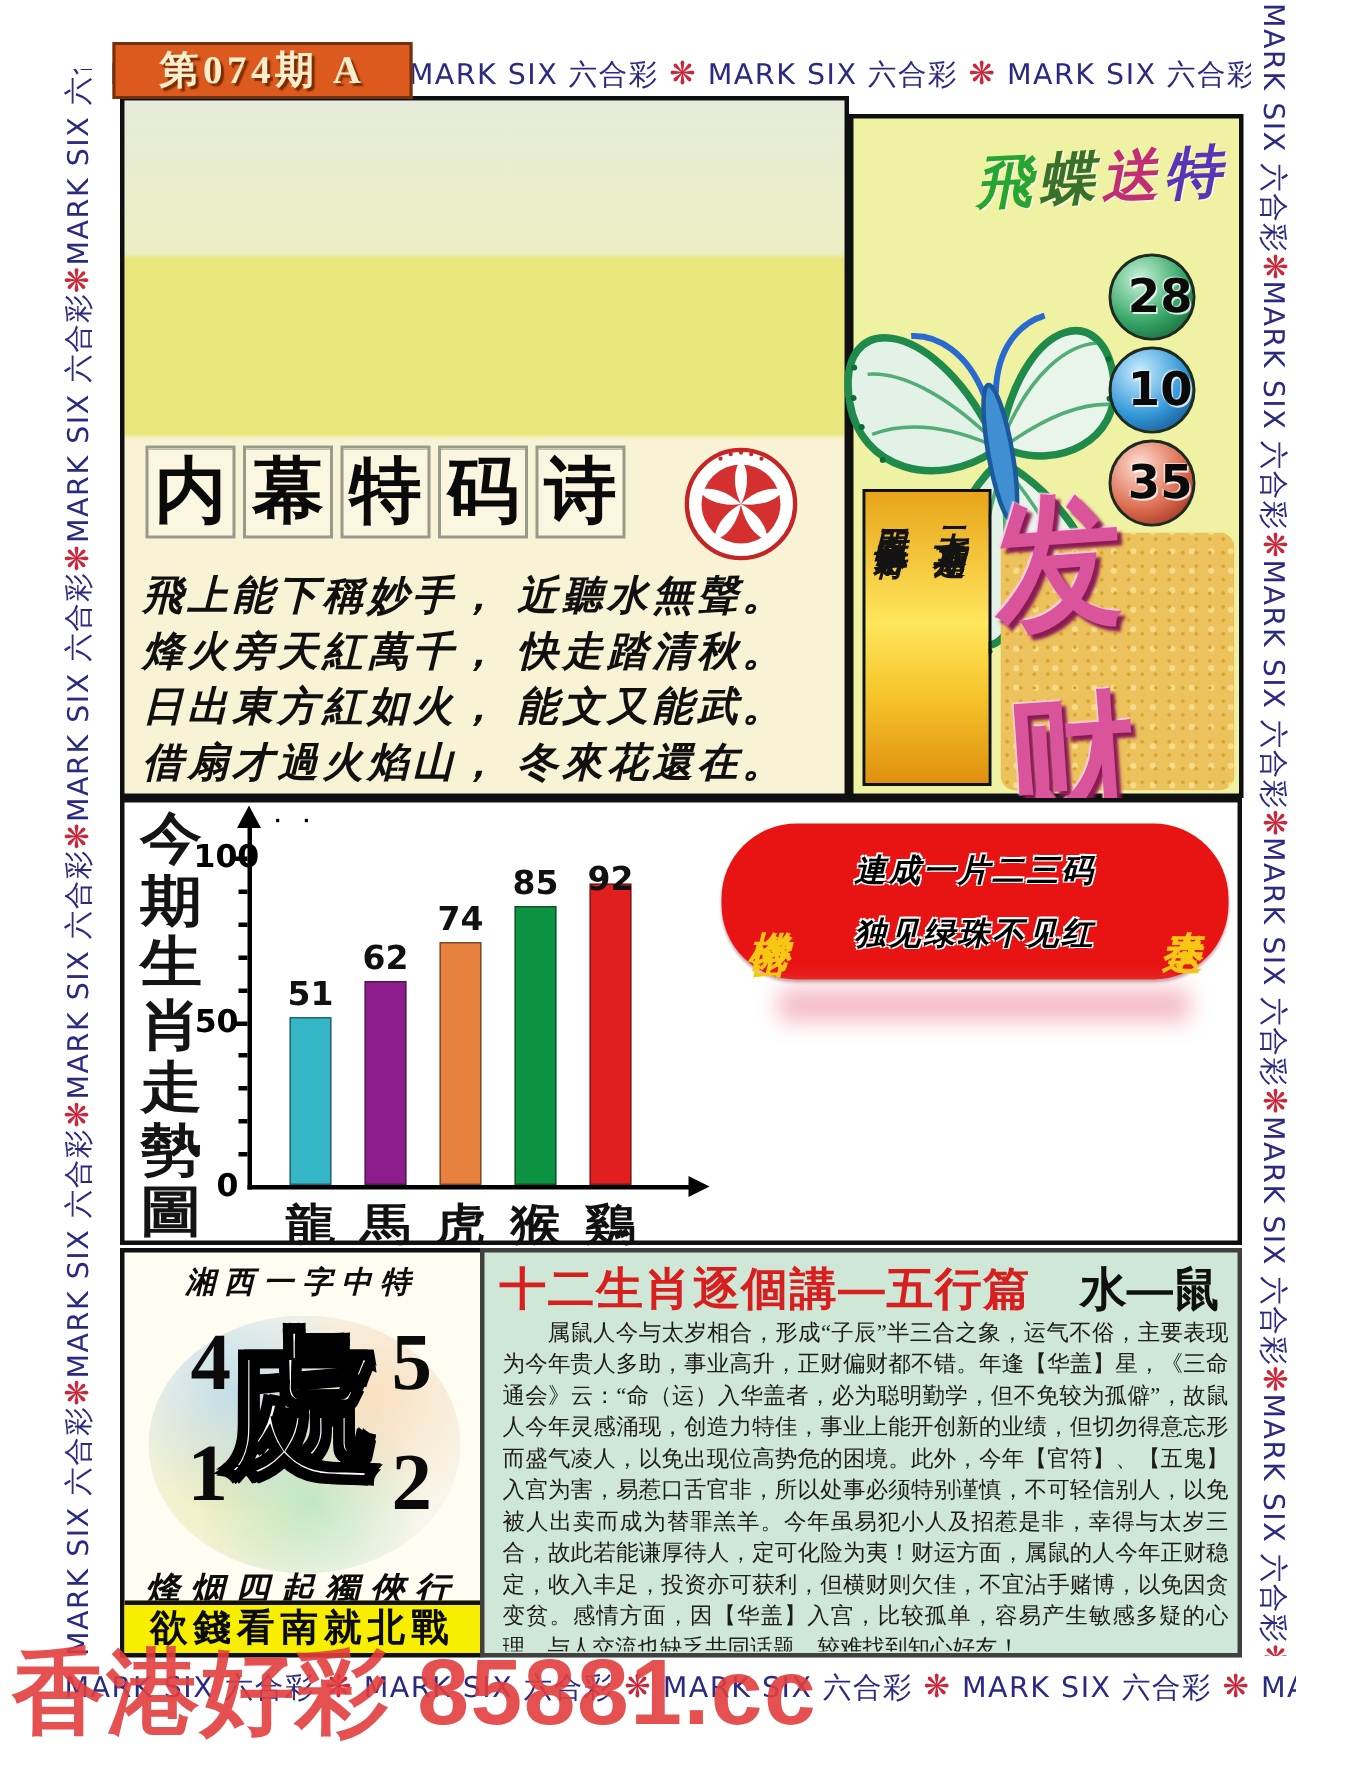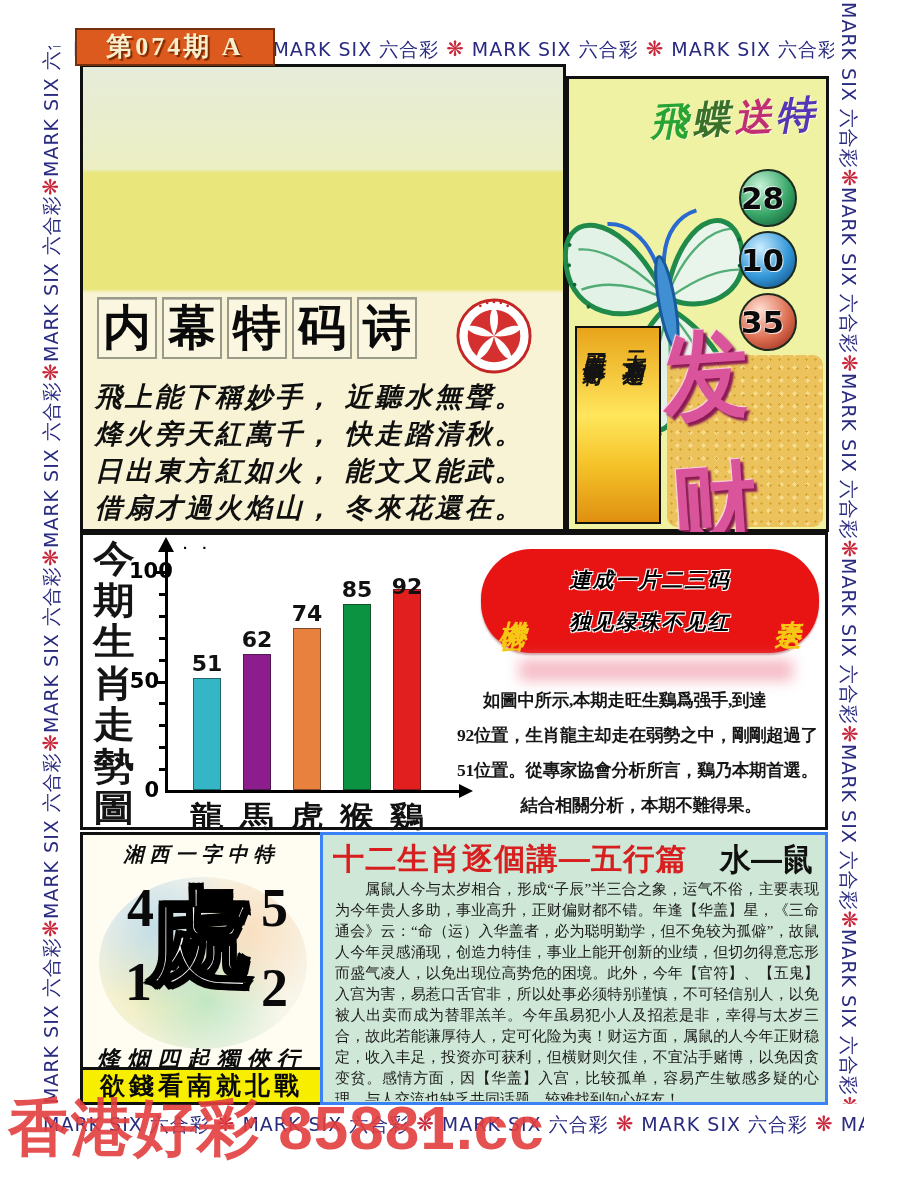--- a/index.html
+++ b/index.html
@@ -45,21 +45,21 @@
 
   
   #box-right{position:absolute;left:566px;top:76px;width:263px;height:456px;
     border:3px solid #101010;background:#eef2a2}
   #fly-title{position:absolute;right:8px;top:14px;transform:rotate(-3deg);white-space:nowrap;
     font-family:"Liberation Serif",serif;font-weight:bold;font-style:italic;font-size:38px;letter-spacing:4px}
   #fly-title span{text-shadow:1px 1px 0 rgba(255,255,255,.6)}
   #butterfly{position:absolute;left:-8px;top:58px;width:210px;height:320px;transform:rotate(-10deg)}
   #balls{position:absolute;left:170px;top:90px;width:60px}
   .ball{position:relative;width:58px;height:58px;border-radius:50%;border:2px solid #1c2a20;
-    margin-bottom:4px;text-align:left}
+    margin-bottom:4px;text-align:right}
   .ball span{font-size:31px;font-weight:bold;line-height:54px;color:#0a0a0a;
     font-family:"DejaVu Sans",sans-serif;text-shadow:1px 1px 0 rgba(255,255,255,.8),-1px -1px 0 rgba(255,255,255,.6)}
   #gold-box{position:absolute;left:6px;top:247px;width:86px;height:198px;border:2px solid #101010;
     background:linear-gradient(180deg,#e8a41a 0%,#ffe65c 45%,#f5c42a 70%,#e09010 100%);
     writing-mode:vertical-rl;text-orientation:upright;padding:8px 6px;
     font-family:"Liberation Serif",serif;font-weight:bold;font-size:21px;color:#141414}
   #gold-box span{display:block;letter-spacing:2px;line-height:40px;font-style:italic}
   #seal{position:absolute;left:98px;top:276px;width:156px;height:172px;border-radius:10px;
     background-color:#ecc25c;
     background-image:radial-gradient(circle,#d8a432 18%,rgba(0,0,0,0) 19%),radial-gradient(circle,#f6dc8a 22%,rgba(0,0,0,0) 23%);
@@ -131,21 +131,21 @@
     color:#fff;-webkit-text-stroke:3px #000;
     text-shadow:-2px -2px 0 #000,2px -2px 0 #000,-2px 2px 0 #000,2px 2px 0 #000}
   #verse{position:absolute;left:0;top:210px;width:100%;text-align:center}
   .verse-line{font-family:"Liberation Serif",serif;font-style:italic;font-weight:bold;font-size:23px;
     line-height:29px;letter-spacing:7px;color:#0c0c0c;white-space:nowrap}
   #yellow-tip{position:absolute;left:0;bottom:0;width:100%;height:35px;background:#f8ef00;
     border-top:3px solid #101010;text-align:center;font-family:"Liberation Serif",serif;
     font-weight:bold;font-size:25px;line-height:32px;letter-spacing:4px;color:#0a0a0a}
 
   
-  #box-bright{position:absolute;left:320px;top:832px;width:508px;height:273px;border:3px solid #3b82f6;
+  #box-bright{position:absolute;left:320px;top:832px;width:508px;height:273px;border:3px solid #404040;
     background:#cfe7d6}
   #zodiac-title{position:absolute;left:10px;top:4px;font-weight:bold;font-size:30px;color:#d81f1f;
     letter-spacing:1px;font-family:"Liberation Sans",sans-serif;white-space:nowrap;transform:scaleX(1.04);transform-origin:left}
   #zodiac-subtitle{position:absolute;right:12px;top:4px;font-weight:bold;font-size:31px;color:#101010;
     font-family:"Liberation Sans",sans-serif;white-space:nowrap}
   #zodiac-body{position:absolute;left:12px;top:44px;width:484px;height:222px;overflow:hidden;
     font-family:"Liberation Serif",serif;font-size:15px;line-height:21px;color:#1c1c1c;
     text-align:justify;text-indent:2em}
 
   
@@ -291,26 +291,20 @@
       </div>
     <div id="secret-box">
       <div class="secret-side">機密</div>
       <div id="secret-center">
         <div class="secret-line">連成一片二三码</div>
         <div class="secret-line">独见绿珠不见红</div>
       </div>
       <div class="secret-side">奉送</div>
     </div>
     <div id="pink-blur"></div>
-    <div id="analysis">
-        <div class="ana-line">如圖中所示,本期走旺生鷄爲强手,到達</div>
-        <div class="ana-line">92位置，生肖龍主却走在弱勢之中，剛剛超過了</div>
-        <div class="ana-line">51位置。從專家協會分析所言，鷄乃本期首選。</div>
-        <div class="ana-line">結合相關分析，本期不難得果。</div>
-      </div>
   </div>
 
   <div id="box-bleft">
     <div id="onechar-title">湘西一字中特</div>
     <div id="dragon-circle"></div>
     <div class="corner-num" id="num-tl">4</div>
     <div class="corner-num" id="num-tr">5</div>
     <div class="corner-num" id="num-bl">1</div>
     <div class="corner-num" id="num-br">2</div>
     <div id="center-char">處</div>

